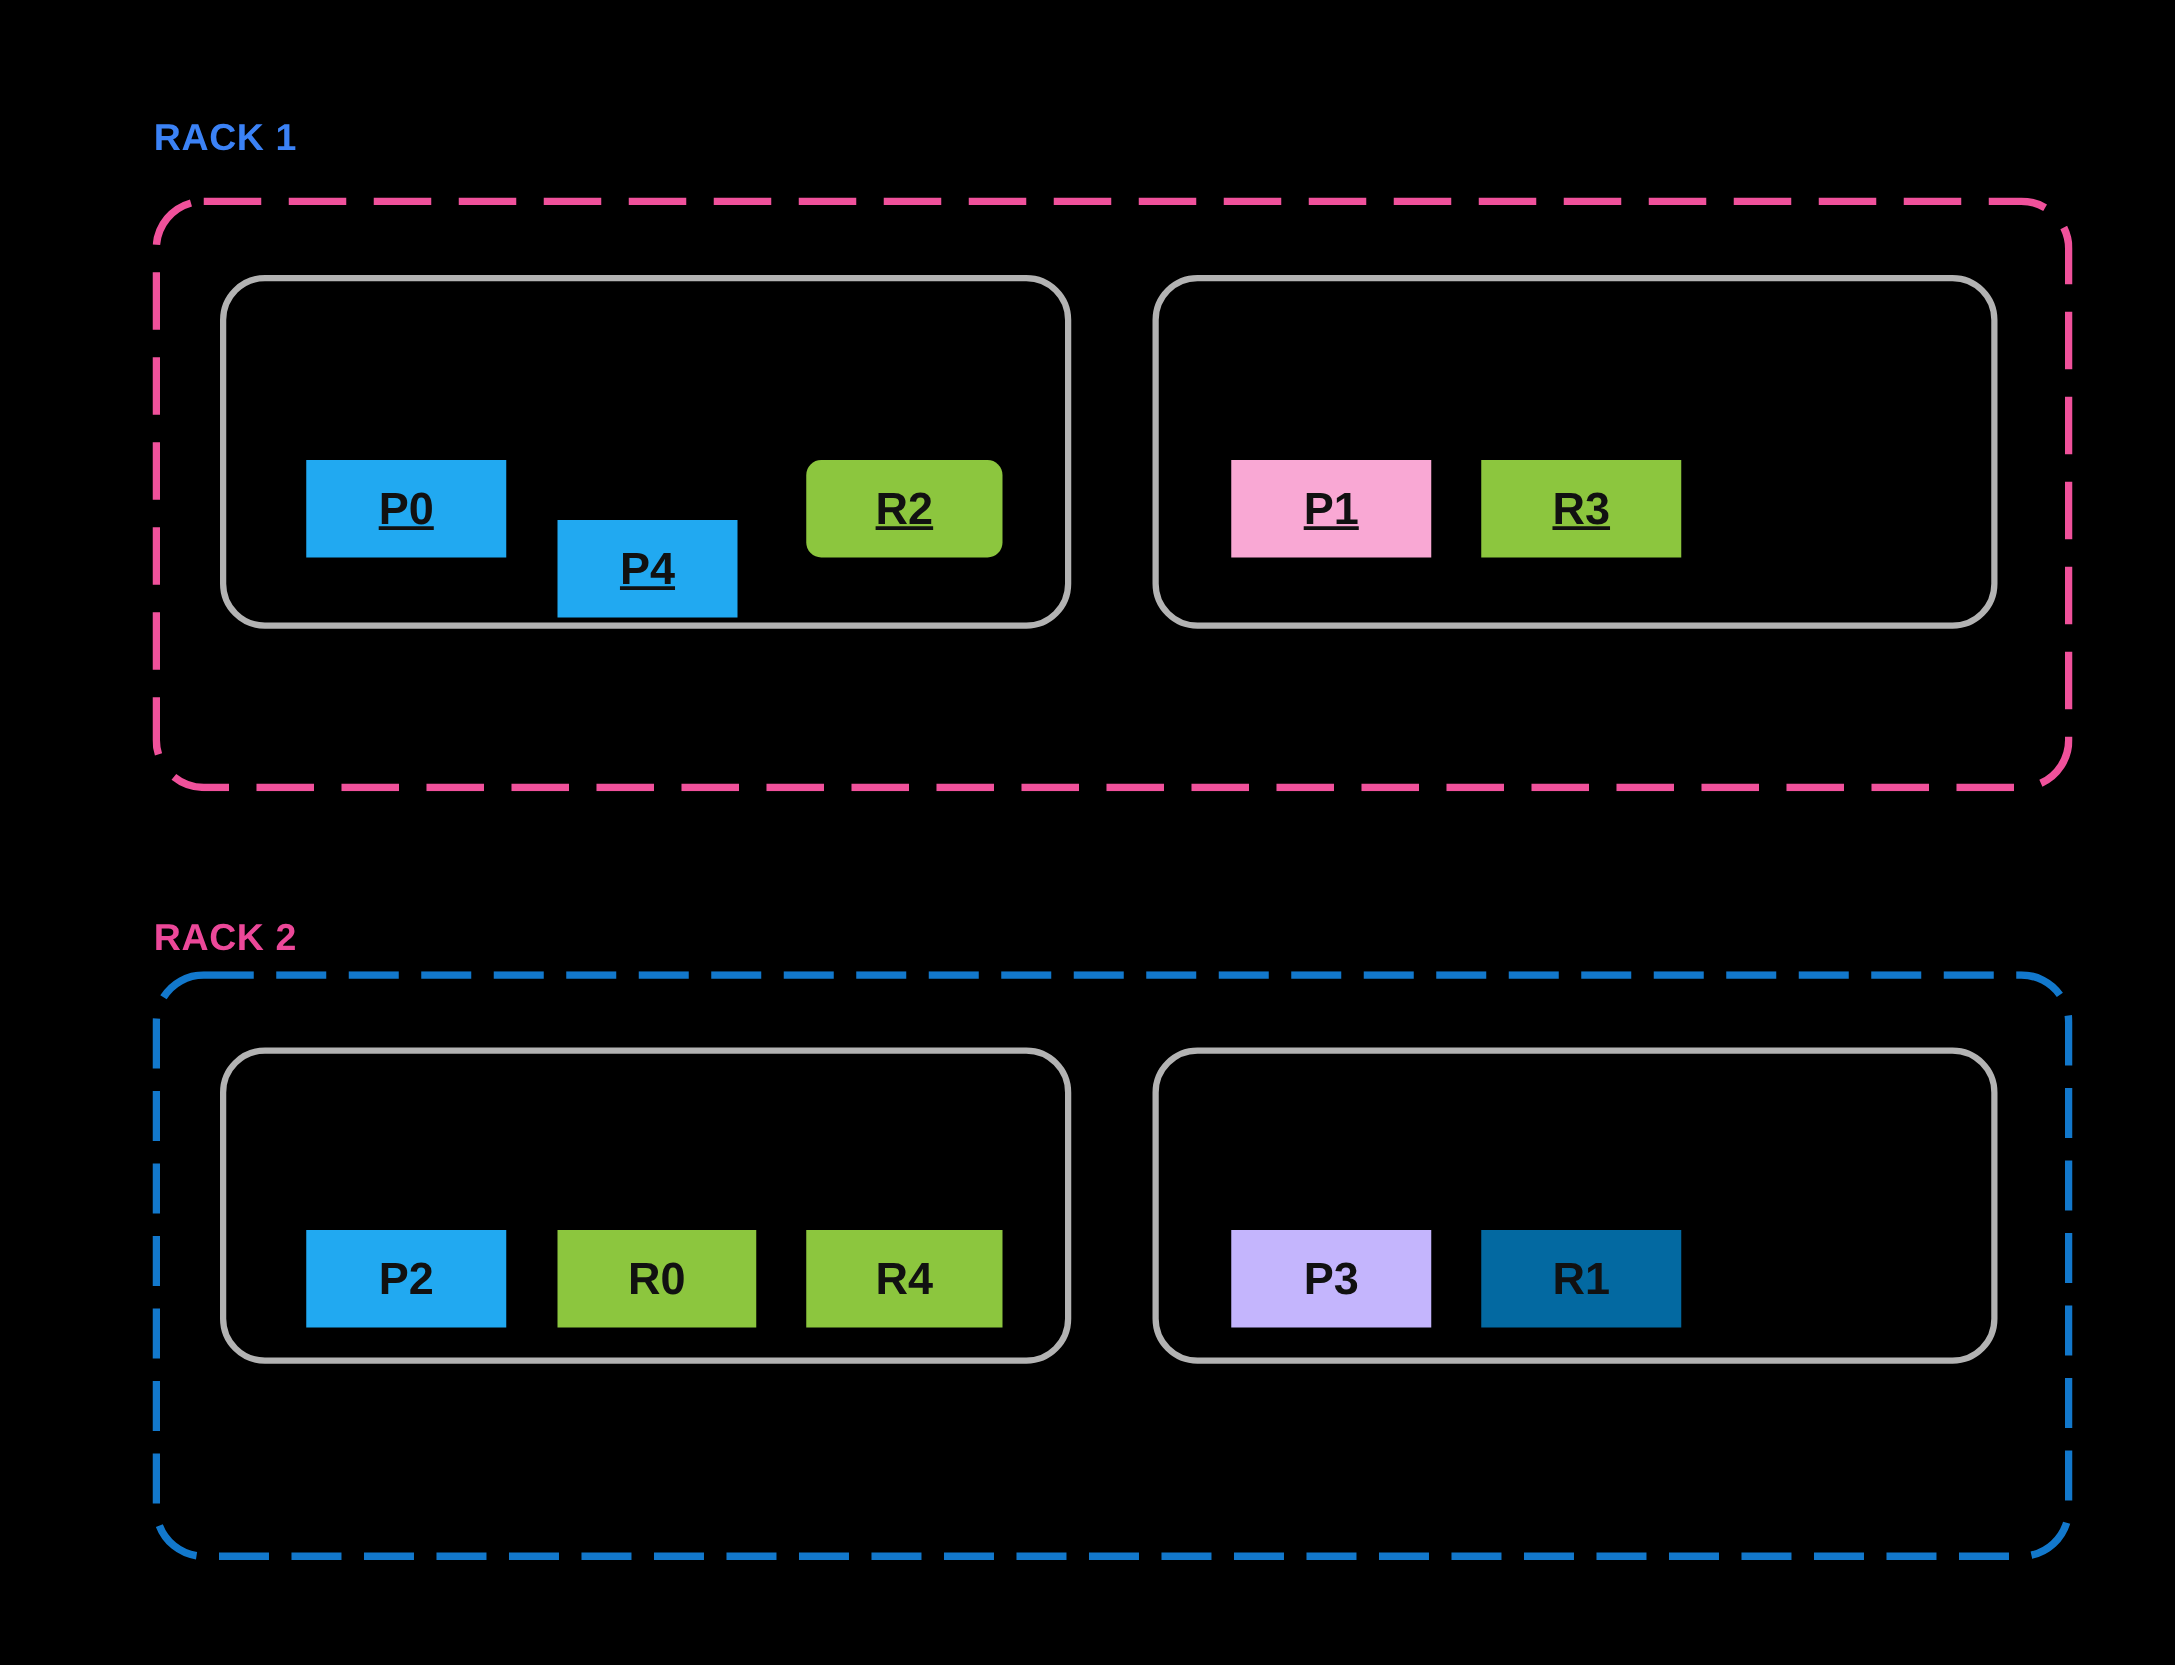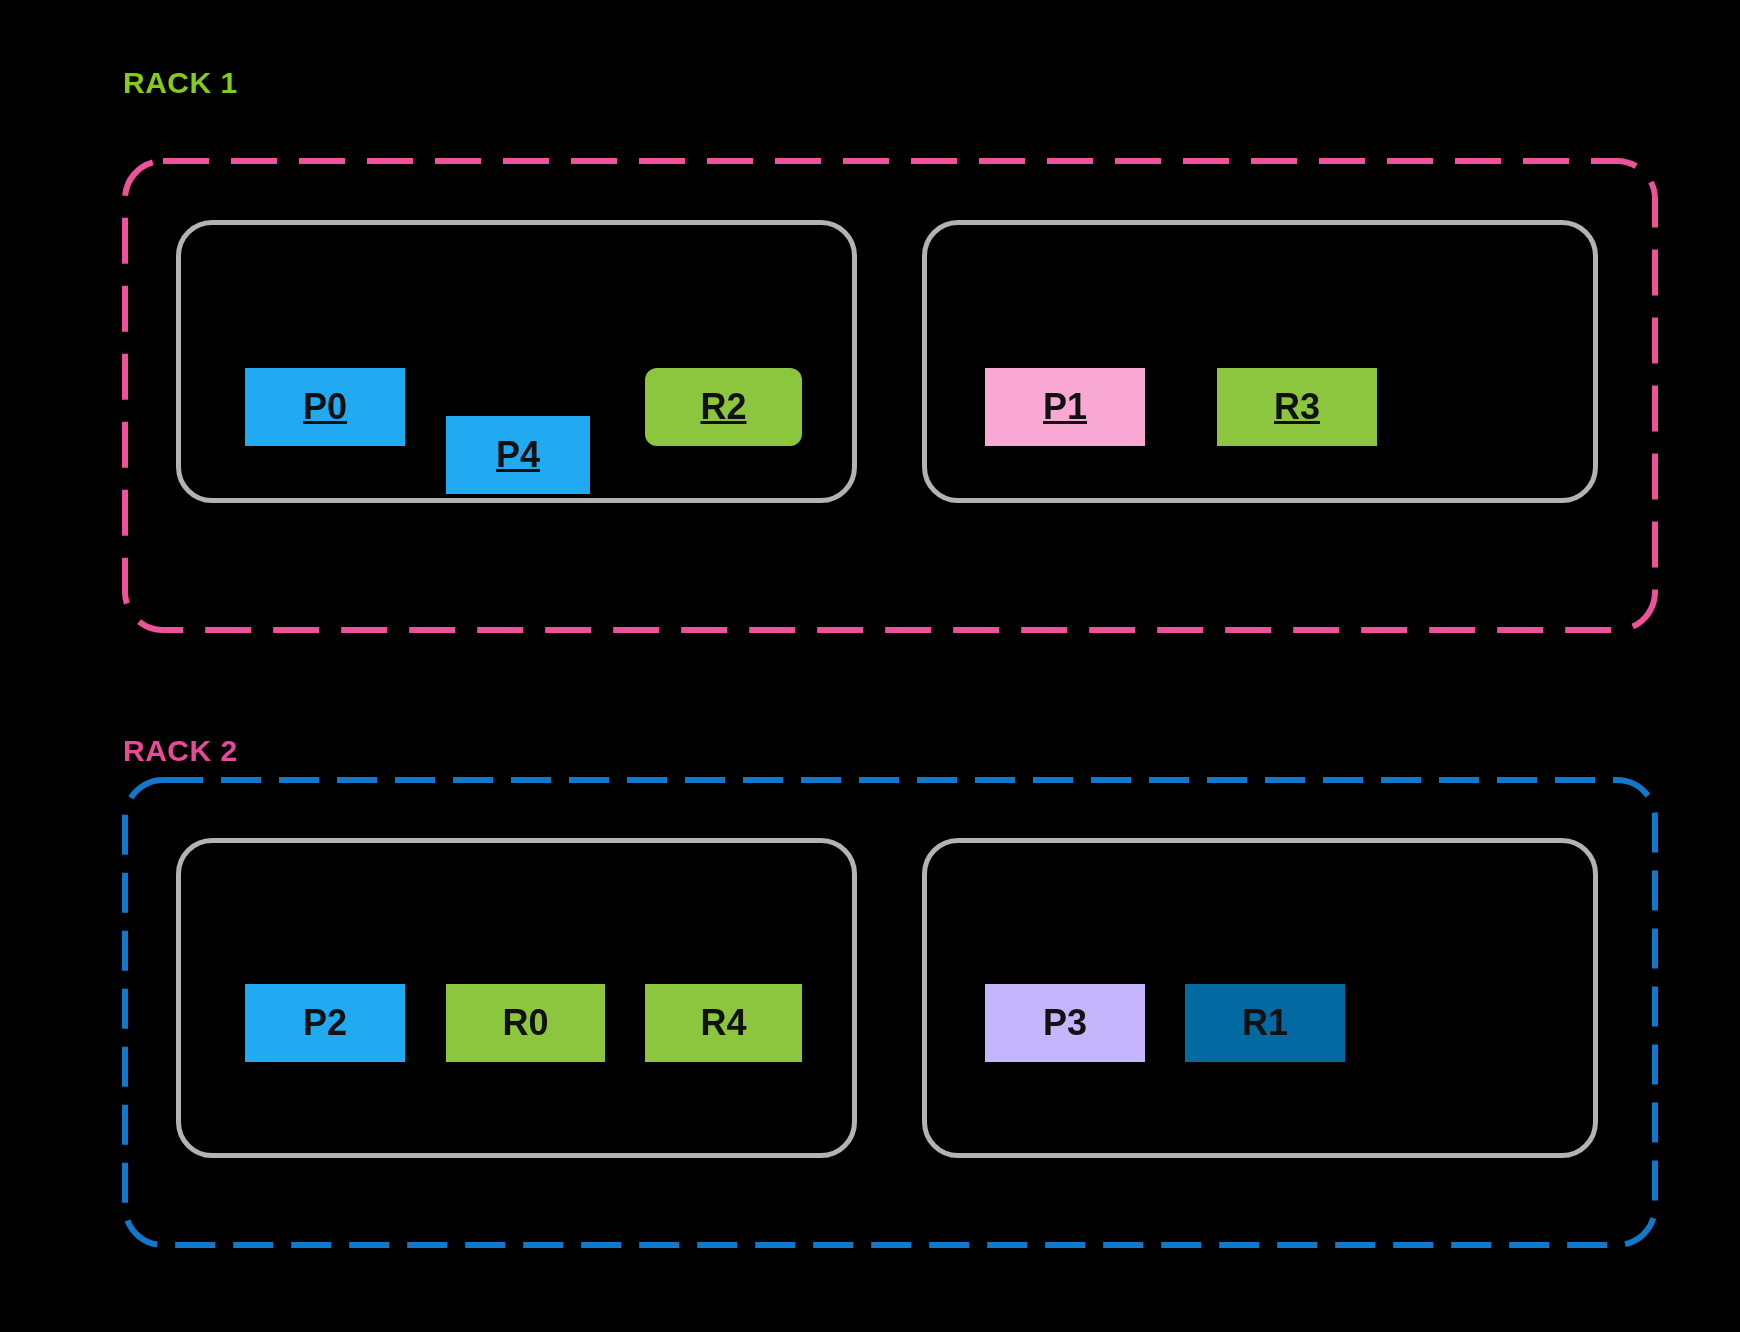--- a/index.html
+++ b/index.html
@@ -48,47 +48,47 @@
     font-size: 36px;
     font-weight: bold;
     color: #111;
   }
   
   .rack-1 { top: 158px; height: 475px; }
   .rack-1 .host-box { top: 62px; height: 283px; }
   .rack-1 .chip { top: 143px; text-decoration: underline; }
   
   .rack-2 { top: 777px; height: 471px; }
-  .rack-2 .host-box { top: 61px; height: 320px; text-decoration: underline; }
+  .rack-2 .host-box { top: 61px; height: 253px; text-decoration: underline; }
   .rack-2 .chip { top: 141px; }
 
   .host-1 { left: 54px;  width: 681px; }
   .host-2 { left: 800px; width: 676px; }
 </style>
 </head>
 <body>
 
 <div class="canvas">
 
-  <div class="rack-label" style="top: 68px; color: #84cc16;">RACK 1</div>
+  <div class="rack-label" style="top: 96px; color: #3b82f6;">RACK 1</div>
 
   <div class="rack-box rack-1">
     <svg class="rack-border-svg" viewBox="0 0 1536 475" aria-hidden="true">
       <rect x="3" y="3" width="1530" height="469" rx="38" fill="none" stroke-width="6" stroke-dasharray="46 22" stroke="#F0519B"></rect>
     </svg>
 
     <div class="host-box host-1">
       <div class="chip" style="left: 64px; width: 160px; background: rgb(33, 169, 241);">P0</div>
       <div class="chip" style="left: 265px; width: 144px; background: rgb(33, 169, 241); margin-top: 48px;">P4</div>
       <div class="chip" style="left: 464px; width: 157px; background: rgb(140, 198, 62); border-radius: 12px;">R2</div>
     </div>
 
     <div class="host-box host-2">
       <div class="chip" style="left: 58px; width: 160px; background: #f9a8d4;">P1</div>
-      <div class="chip" style="left: 258px; width: 160px; background: rgb(140, 198, 62); margin-left: 32px;">R3</div>
+      <div class="chip" style="left: 258px; width: 160px; background: rgb(140, 198, 62);">R3</div>
     </div>
   </div>
 
   <div class="rack-label" style="top: 736px; color: #ec4899;">RACK 2</div>
 
   <div class="rack-box rack-2">
     <svg class="rack-border-svg" viewBox="0 0 1536 471" aria-hidden="true">
       <rect x="3" y="3" width="1530" height="465" rx="38" fill="none" stroke-width="6" stroke-dasharray="40 18" stroke="#1278CC"></rect>
     </svg>
 

